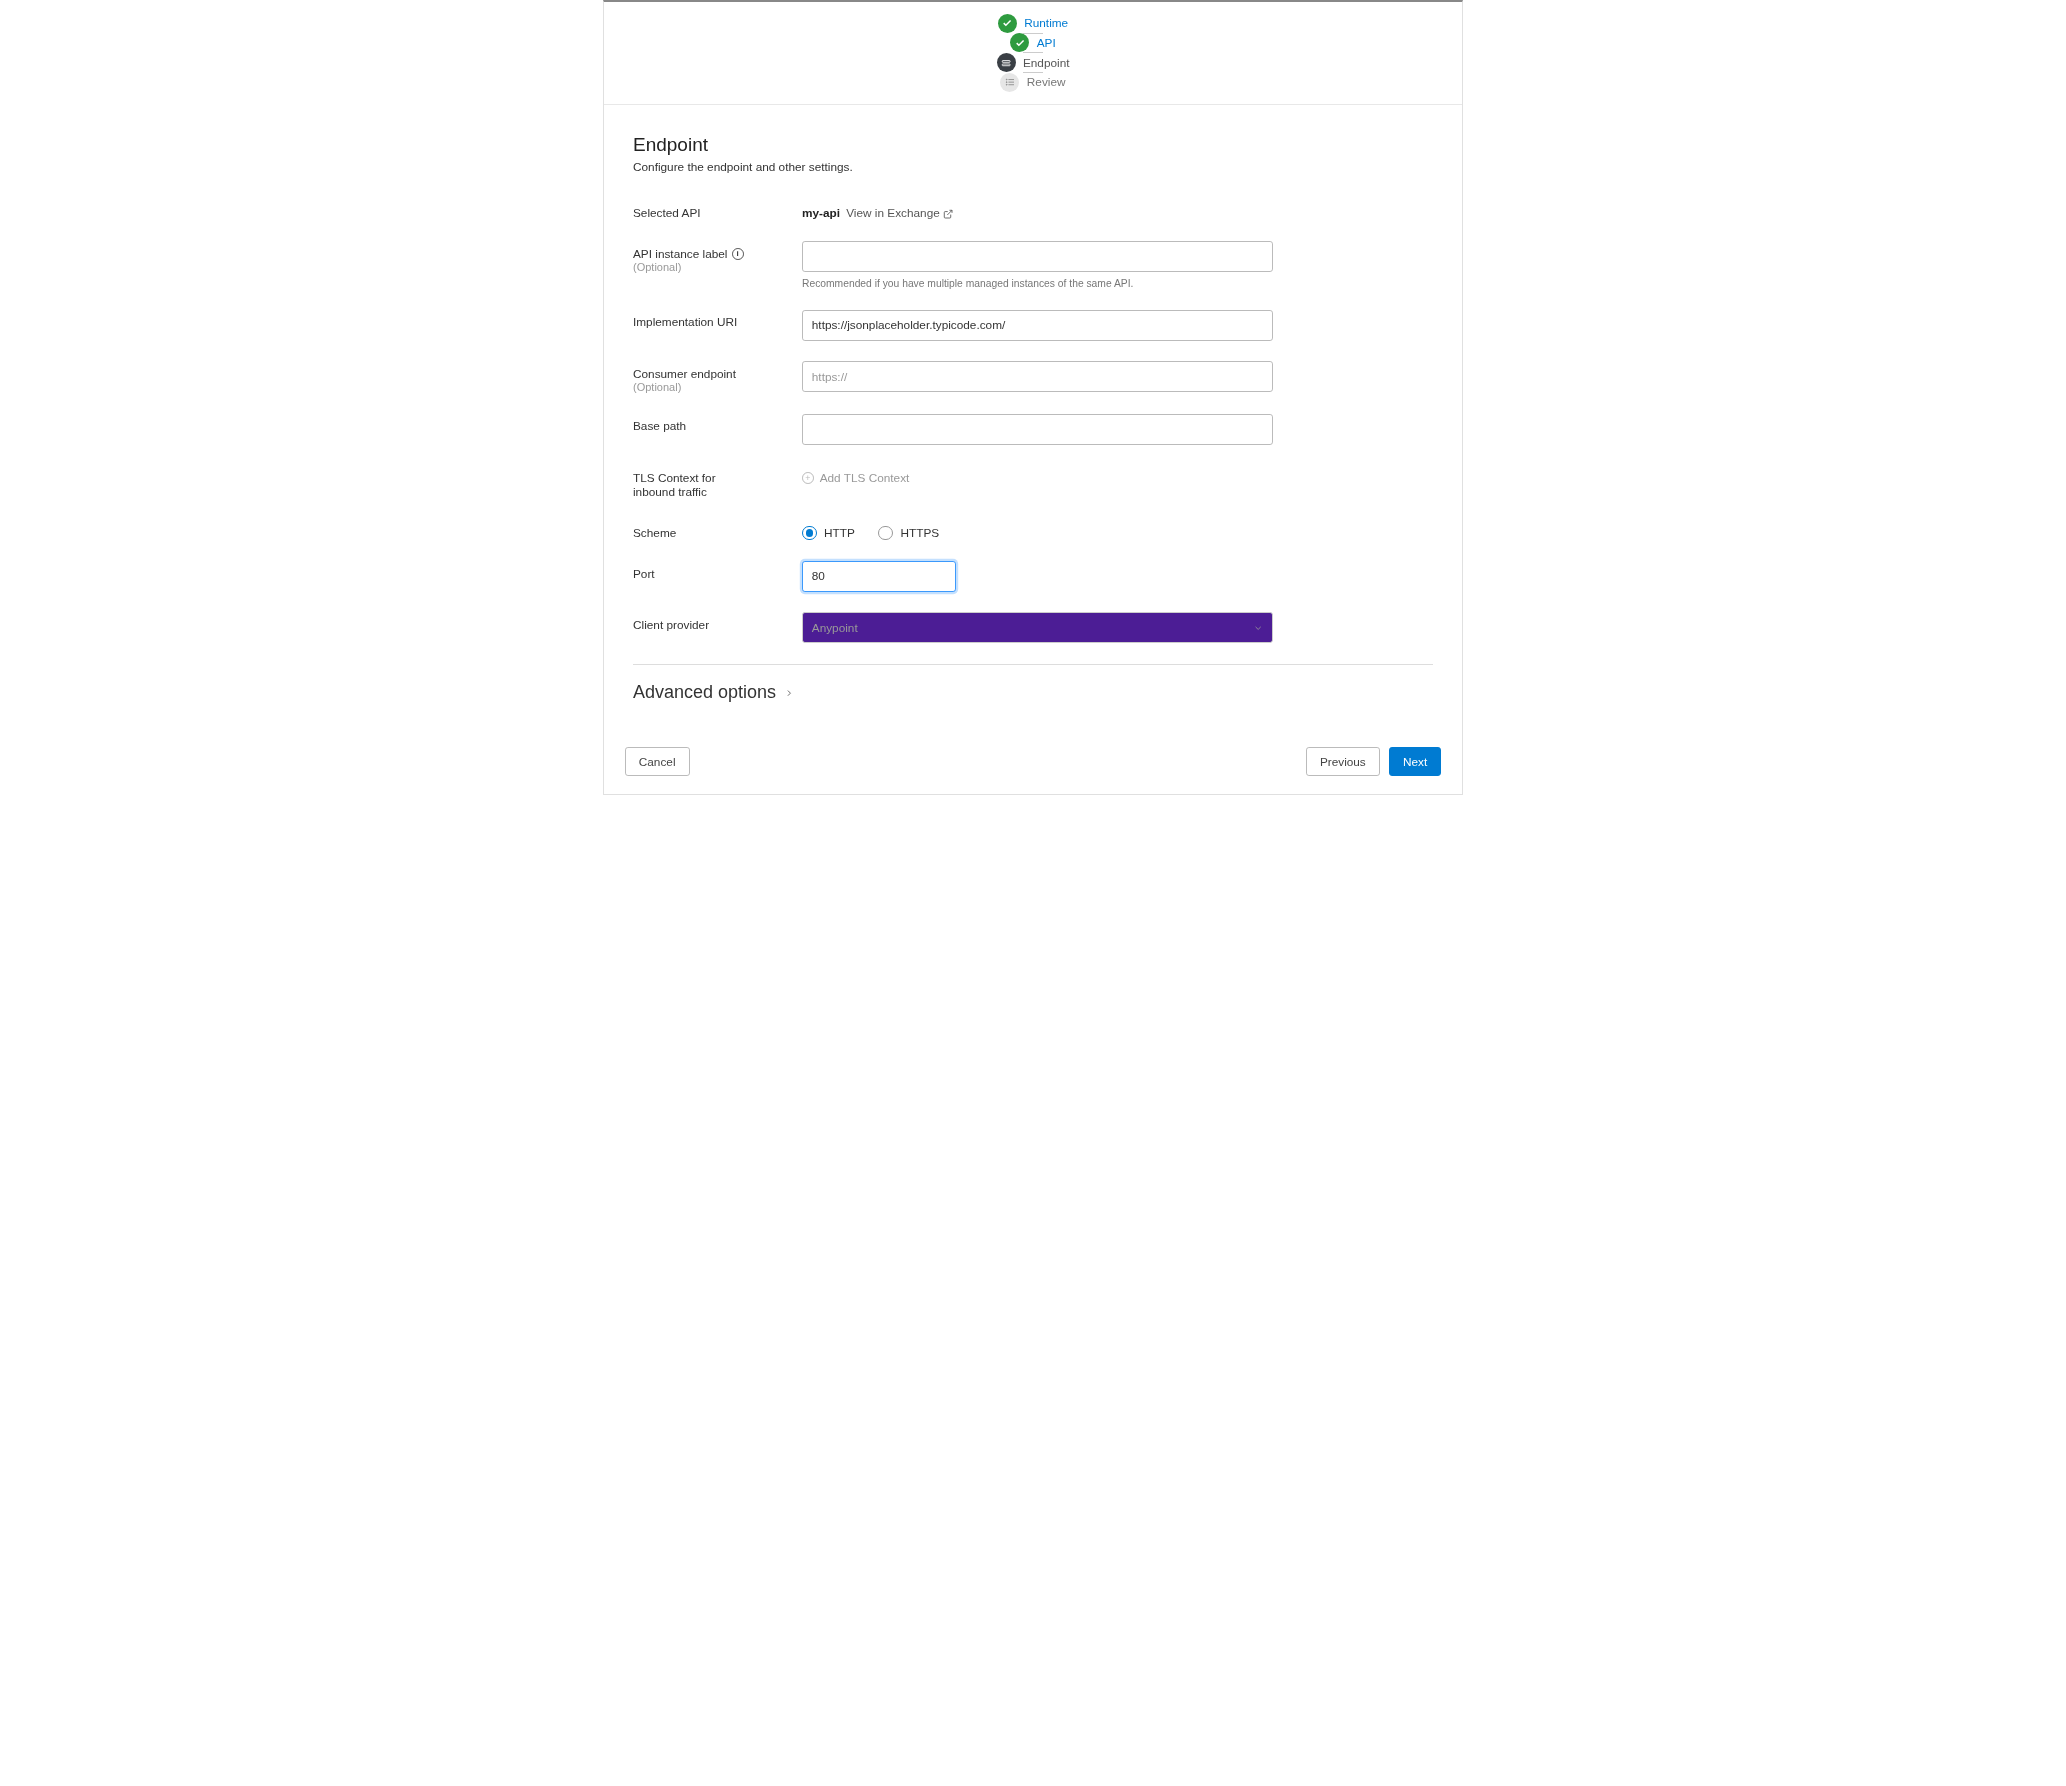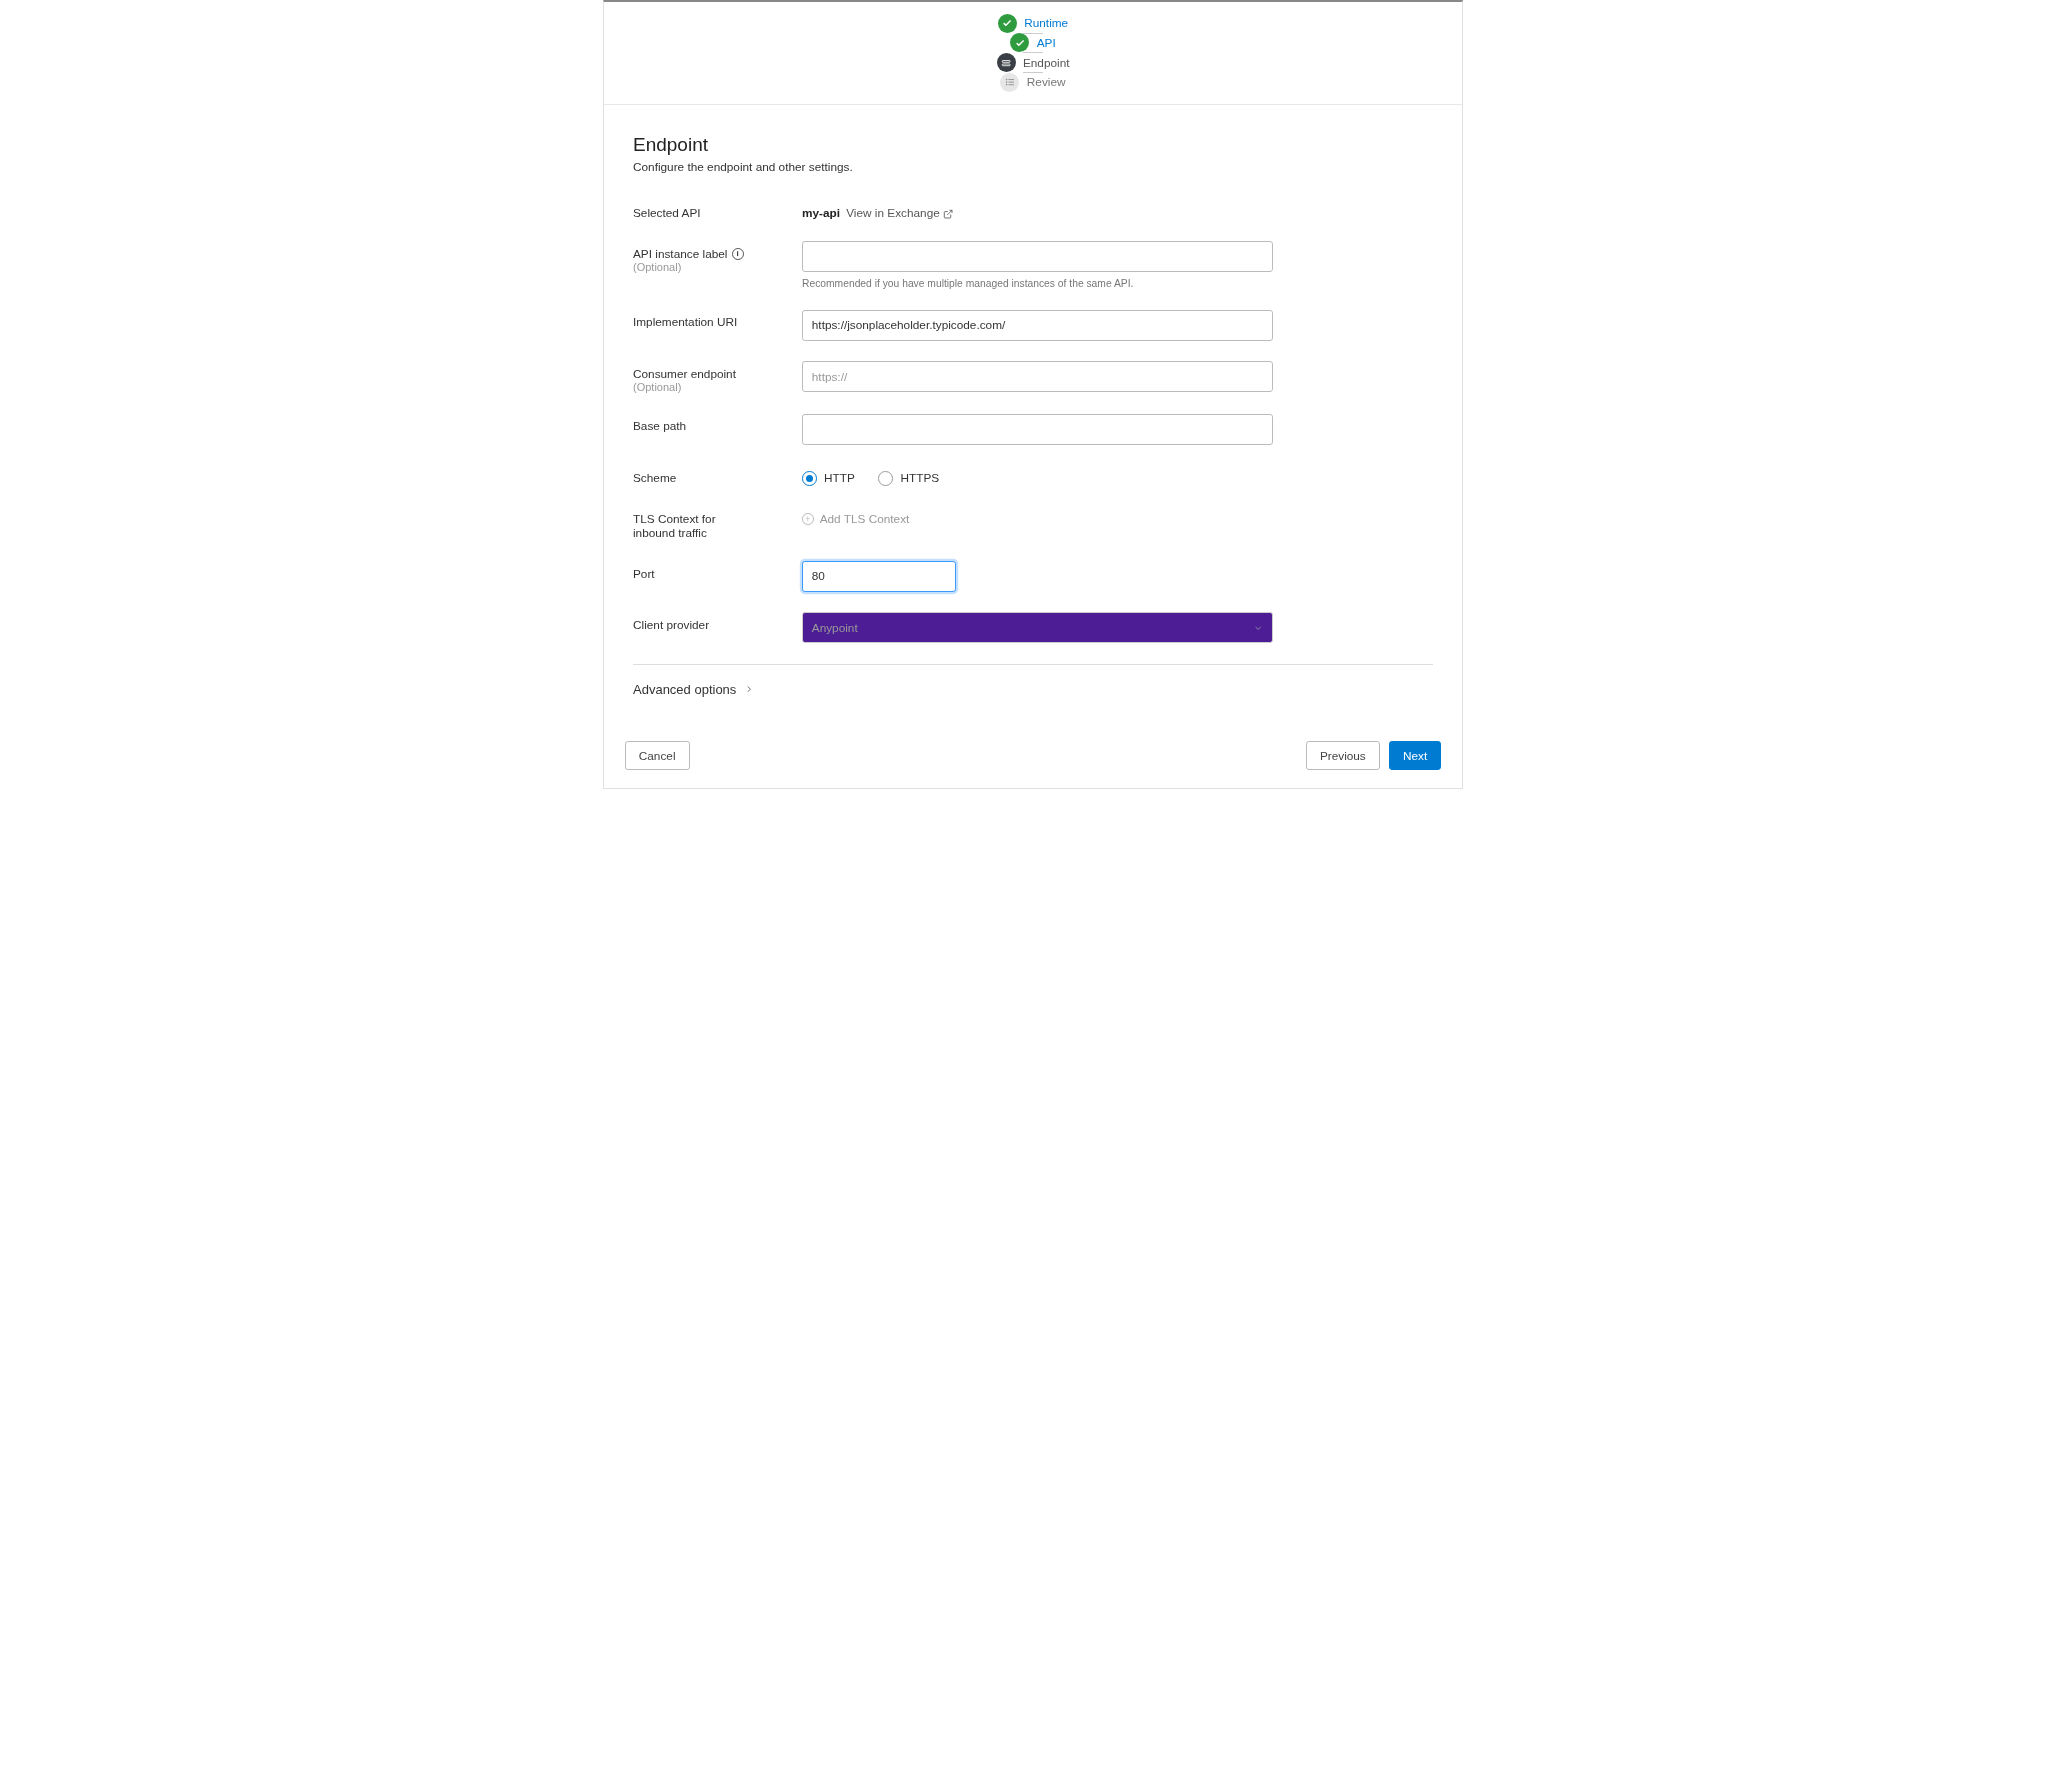--- a/index.html
+++ b/index.html
@@ -208,21 +208,21 @@
 }
 .divider {
   height: 0.7px;
   background: #ddd;
   margin: 20.6px 0 17.6px 0;
 }
 .advanced-toggle {
   display: flex;
   align-items: flex-start;
   gap: 7.4px;
-  font-size: 13px;
+  font-size: 18px;
   color: #333;
   cursor: pointer;
   padding-bottom: 14.7px;
 }
 .footer {
   display: flex;
   justify-content: space-between;
   align-items: flex-end;
   padding: 11.8px 20.6px 17.6px 20.6px;
   border-top: none;
@@ -348,49 +348,49 @@
     </div>
 
     <div class="form-row">
       <div class="form-label-col">Base path</div>
       <div class="form-field-col">
         <input class="text-input" type="text" value="" style="">
       </div>
     </div>
 
     <div class="form-row">
+      <div class="form-label-col">
+        <div>TLS Context for</div>
+        <div>inbound traffic</div>
+      </div>
+      <div class="form-field-col">
+        <div class="add-tls">
+          <span class="plus-circle">+</span>
+          <span>Add TLS Context</span>
+        </div>
+      </div>
+    </div>
+
+    <div class="form-row">
       <div class="form-label-col">Scheme</div>
       <div class="form-field-col">
         <div class="radio-group">
           <label class="radio-item">
             <span class="radio-circle selected"></span>
             <span>HTTP</span>
           </label>
           <label class="radio-item">
             <span class="radio-circle"></span>
             <span>HTTPS</span>
           </label>
         </div>
       </div>
     </div>
 
     <div class="form-row">
-      <div class="form-label-col">
-        <div>TLS Context for</div>
-        <div>inbound traffic</div>
-      </div>
-      <div class="form-field-col">
-        <div class="add-tls">
-          <span class="plus-circle">+</span>
-          <span>Add TLS Context</span>
-        </div>
-      </div>
-    </div>
-
-    <div class="form-row">
       <div class="form-label-col">Port</div>
       <div class="form-field-col">
         <input class="text-input small focused" type="text" value="80" style="">
       </div>
     </div>
 
     <div class="form-row">
       <div class="form-label-col">Client provider</div>
       <div class="form-field-col">
         <div class="select-disabled">

